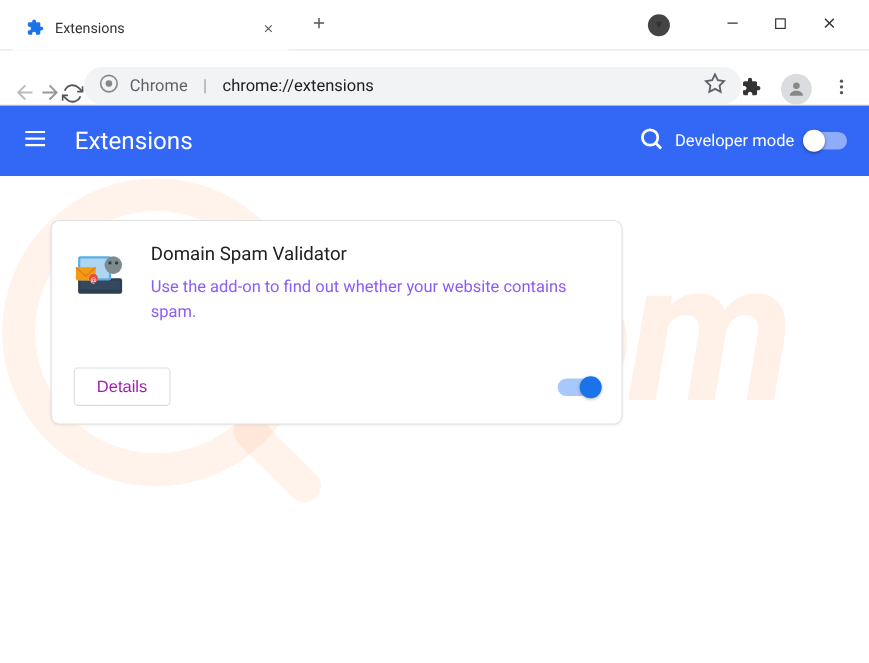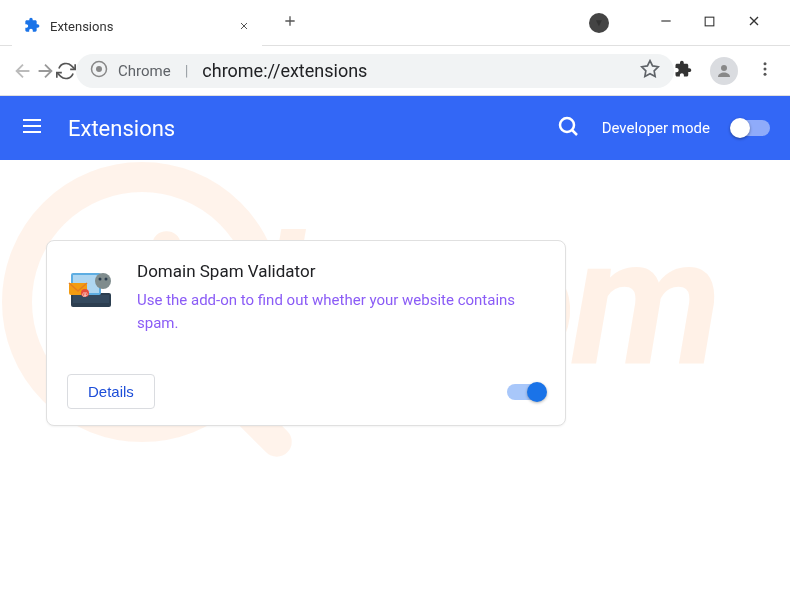--- a/index.html
+++ b/index.html
@@ -98,21 +98,21 @@
       color: #fff;
       font-size: 10px;
       margin-right: 20px;
     }
 
     
     .toolbar {
       height: 50px;
       background: #fff;
       display: flex;
-      align-items: center;
+      align-items: flex-end;
       padding: 0 12px;
       border-bottom: 1px solid #e0e0e0;
       position: relative;
       z-index: 1;
     }
     .nav-btn { color: #777; display: flex; align-items: center; }
     .nav-btn.disabled { color: #bbb; }
     .reload-btn { color: #555; }
 
     .address-bar {
@@ -121,21 +121,21 @@
       background: #f1f3f4;
       border-radius: 17px;
       display: flex;
       align-items: center;
       padding: 0 14px;
       gap: 10px;
     }
     .chrome-globe { color: #777; }
     .addr-prefix { color: #5f6368; font-size: 15px; }
     .addr-sep { color: #9aa0a6; font-size: 15px; padding: 0 4px; }
-    .addr-url { color: #202124; font-size: 18px; }
+    .addr-url { color: #202124; font-size: 15px; }
     .star-icon { margin-left: auto; color: #5f6368; }
 
     .toolbar-right {
       display: flex;
       align-items: center;
       gap: 18px;
       padding-right: 4px;
     }
     .toolbar-right .icon { color: #555; }
     .avatar-circle {
@@ -157,21 +157,21 @@
       gap: 24px;
       position: relative;
       z-index: 1;
     }
     .menu-icon { color: #fff; }
     .ext-title { color: #fff; font-size: 22px; font-weight: 400; }
     .ext-header-right {
       margin-left: auto;
       display: flex;
       align-items: center;
-      gap: 22px;
+      gap: 10px;
     }
     .search-icon-h { color: #fff; }
     .dev-mode-label { color: #fff; font-size: 15px; }
 
     .toggle {
       width: 38px;
       height: 16px;
       background: rgba(255,255,255,0.45);
       border-radius: 10px;
       position: relative;
@@ -195,21 +195,20 @@
     }
     .ext-card {
       width: 520px;
       background: #fff;
       border: 1px solid #e0e0e0;
       border-radius: 8px;
       padding: 20px 20px 16px 20px;
       box-shadow: 0 1px 2px rgba(0,0,0,0.05);
       position: relative;
       margin-left: 6px;
-      margin-top: 40px;
     }
     .card-top {
       display: flex;
       gap: 22px;
       margin-bottom: 40px;
     }
     .ext-icon {
       width: 48px;
       height: 48px;
       flex-shrink: 0;
@@ -220,21 +219,21 @@
     .ext-desc { font-size: 15px; color: #8b5cf6; line-height: 1.5; }
 
     .card-bottom {
       display: flex;
       align-items: center;
       gap: 12px;
     }
     .card-btn {
       border: 1px solid #dadce0;
       background: #fff;
-      color: #1d4ed8;
+      color: #a21caf;
       font-size: 15px;
       padding: 8px 20px;
       border-radius: 4px;
       cursor: pointer;
       font-weight: 500;
     }
     .card-toggle {
       margin-left: auto;
       width: 38px;
       height: 16px;

